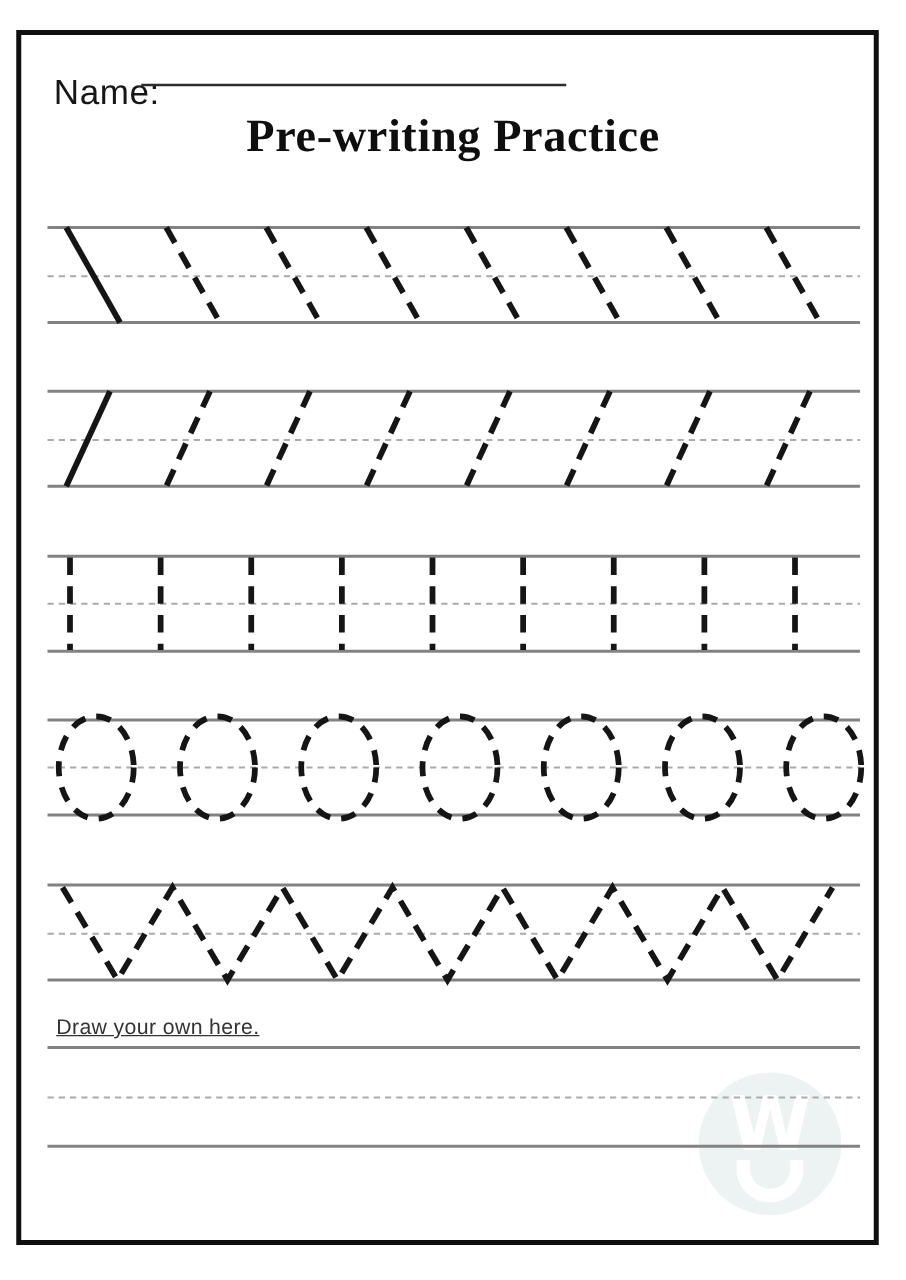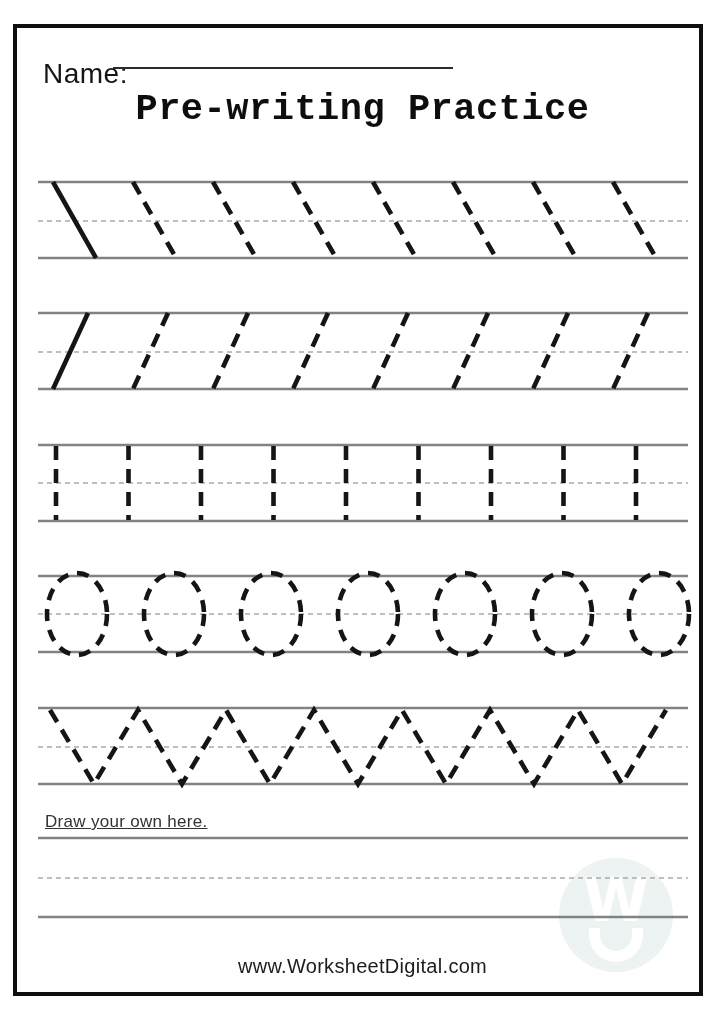--- a/index.html
+++ b/index.html
@@ -1,21 +1,21 @@
 <!DOCTYPE html>
 <html><head>
 <meta charset="utf-8">
 <style>
   html,body{margin:0;padding:0;background:#ffffff;}
   body{width:725px;height:1024px;position:relative;font-family:"Liberation Sans",sans-serif;overflow:hidden;}
   .page{position:absolute;left:0;top:0;width:725px;height:1024px;background:#ffffff;}
   .frame{position:absolute;left:13px;top:24px;width:690px;height:972px;border:4px solid #0f0f0f;box-sizing:border-box;z-index:4;pointer-events:none;}
   .name-label{position:absolute;left:43px;top:58px;font-size:28px;color:#161616;z-index:3;letter-spacing:0.5px;}
   .name-line{position:absolute;left:113px;top:44px;width:340px;height:23px;border-bottom:2px solid #2b2b2b;z-index:3;}
-  .title{position:absolute;left:0;right:0;top:88px;margin:0;text-align:center;font-size:37px;font-weight:700;color:#0e0e0e;letter-spacing:0.5px;z-index:3;font-family:Liberation Mono, monospace;}
+  .title{position:absolute;left:0;right:0;top:88px;margin:0;text-align:center;font-size:37px;font-weight:700;color:#0e0e0e;letter-spacing:0.5px;z-index:3;font-family:Liberation Serif, serif;}
   #sheet{position:absolute;left:0;top:0;z-index:2;}
   .draw-prompt{position:absolute;left:45px;top:812px;font-size:17px;color:#333333;z-index:3;letter-spacing:0.3px;text-decoration:underline;}
   .footer-url{position:absolute;left:0;right:0;top:955px;text-align:center;font-size:20px;color:#1c1c1c;z-index:3;letter-spacing:0.3px;}
   .watermark{position:absolute;left:559px;top:858px;width:114px;height:114px;z-index:1;}
   .wm-circle{width:114px;height:114px;border-radius:50%;background:#edf2f2;position:relative;overflow:hidden;}
   .wm-w{position:absolute;left:0;right:0;top:12px;text-align:center;font-weight:700;font-size:60px;line-height:1;color:#ffffff;font-family:"DejaVu Sans",sans-serif;}
   .wm-cup{position:absolute;left:50%;transform:translateX(-50%);top:70px;width:54px;height:34px;border:11px solid #ffffff;border-top:none;border-radius:0 0 30px 30px;box-sizing:border-box;}
 </style>
 </head>
 <body>
@@ -95,16 +95,15 @@
       </g>
     </svg>
 
   <span class="name-label">Name:</span>
   <div class="name-line"></div>
 
   <h1 class="title">Pre-writing Practice</h1>
 
   <div class="draw-prompt">Draw your own here.</div>
 
-  <div class="footer-url">www.WorksheetDigital.com</div>
 
   <div class="frame"></div>
 </div>
 
 </body></html>

